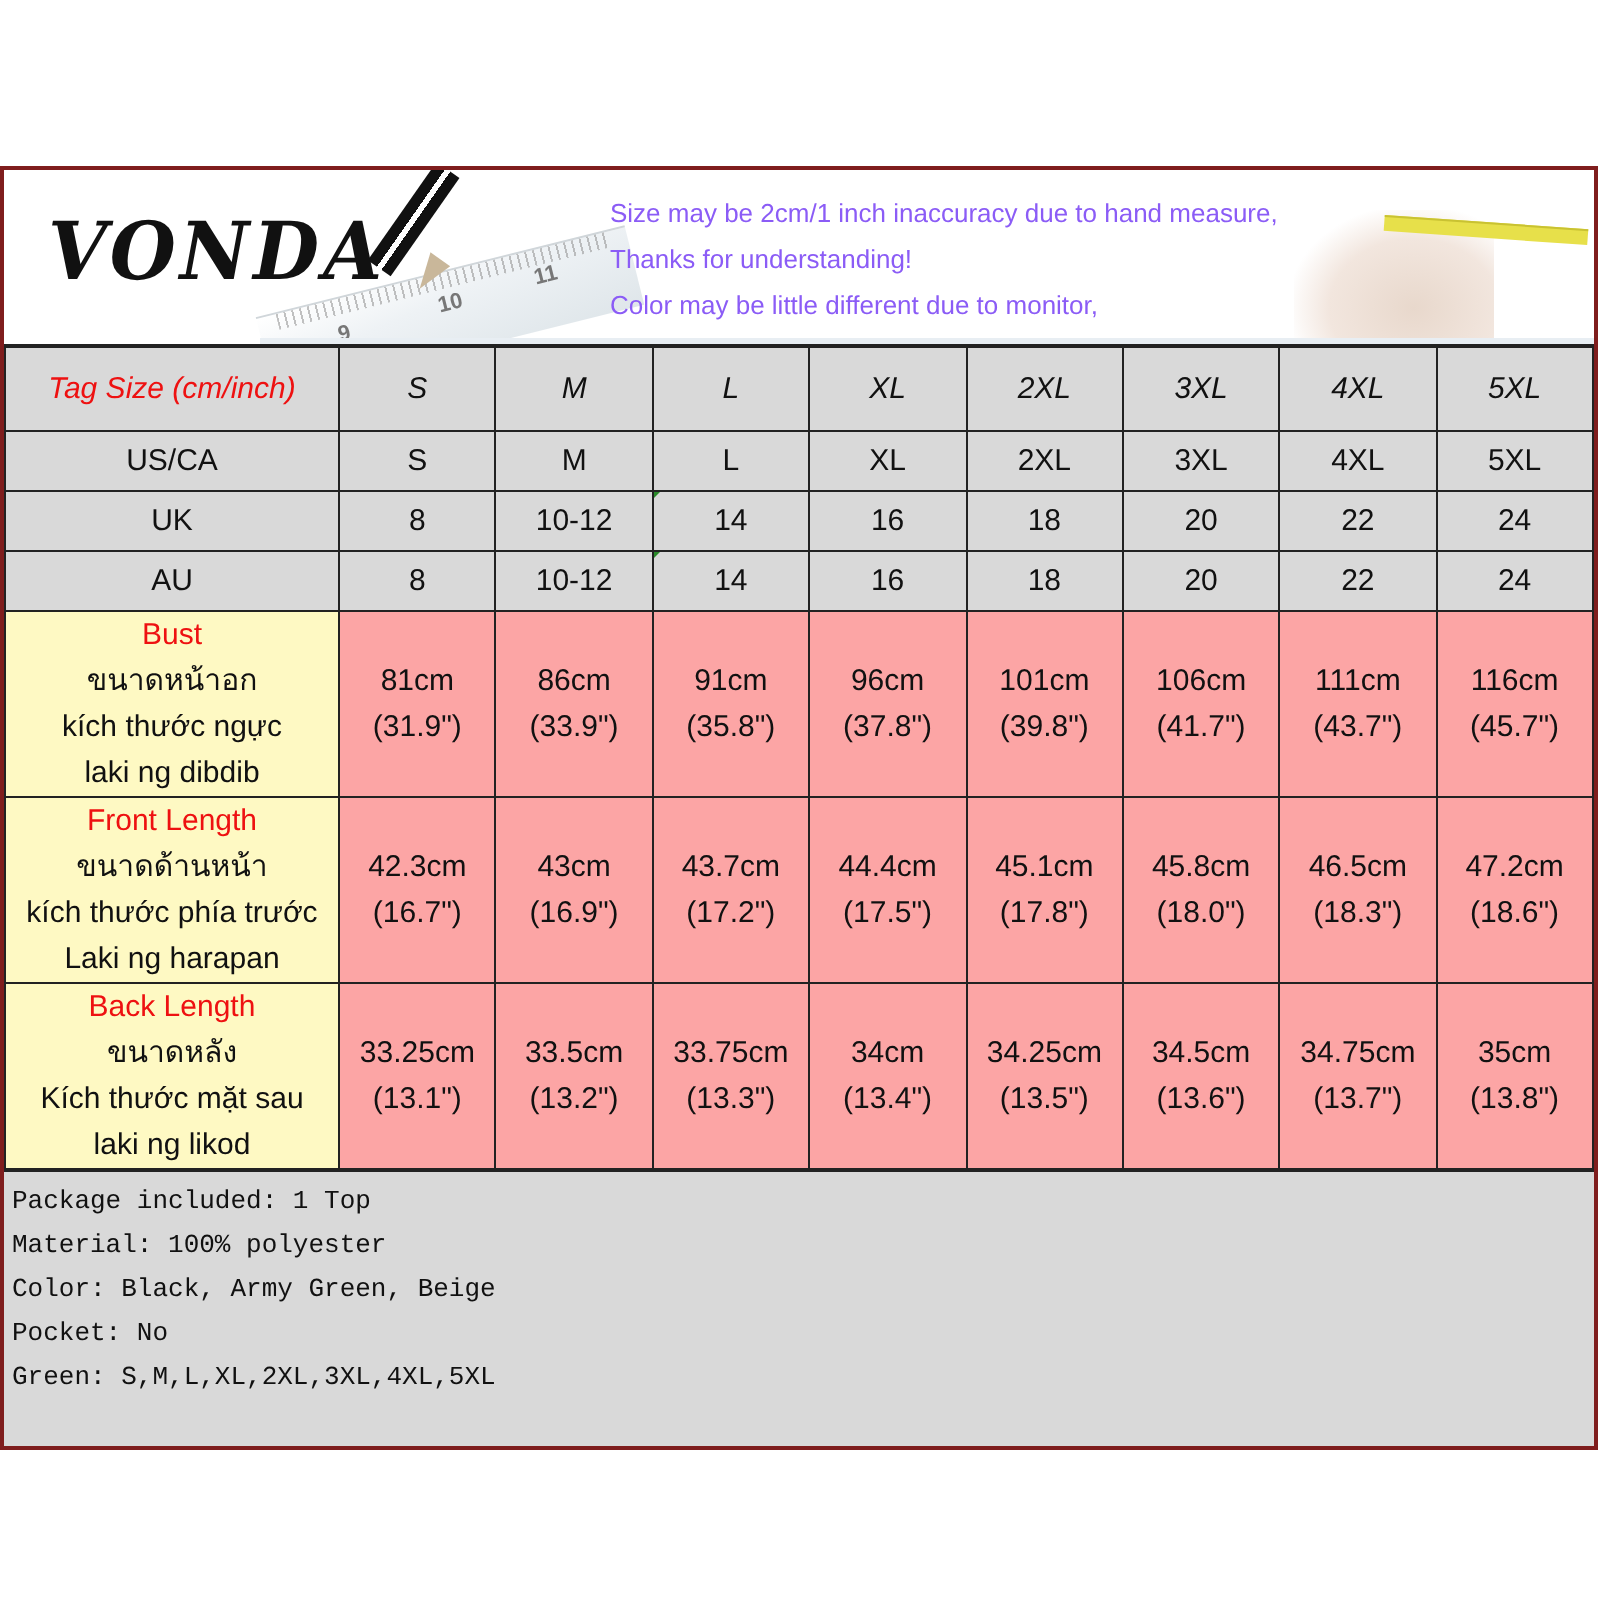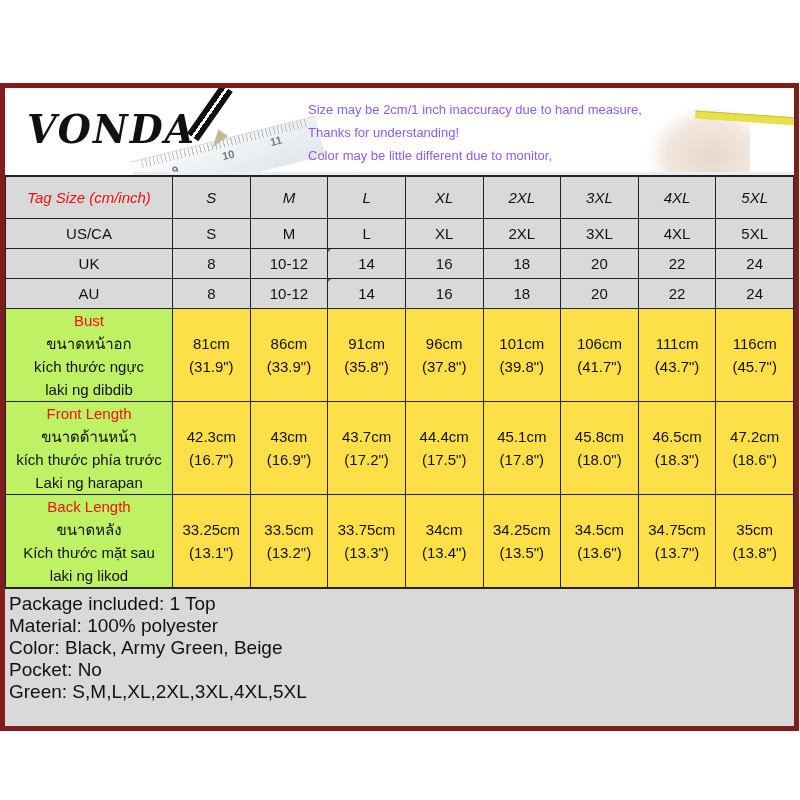--- a/index.html
+++ b/index.html
@@ -1,42 +1,42 @@
 <!DOCTYPE html>
 <html><head>
 <meta charset="utf-8">
 <style>
   html, body { margin:0; padding:0; background:#ffffff; }
   body { width:800px; height:800px; position:relative; overflow:hidden; font-family:"Liberation Sans", sans-serif; color:#111; }
-  .sheet { position:absolute; left:0; top:83px; width:799px; border:5px solid #7f1d1d; box-sizing:border-box; }
+  .sheet { position:absolute; left:0; top:83px; width:799px; border:2px solid #7f1d1d; box-sizing:border-box; }
   .banner { position:relative; height:87px; background:#fff; border-bottom:1px solid #222; overflow:hidden; }
   .logo { position:absolute; left:22px; top:18px; font-family:"DejaVu Serif", serif; font-weight:bold; font-size:38px; letter-spacing:2px; font-style:italic; color:#111; transform:scaleY(1.05); }
   .ruler { position:absolute; left:128px; top:50px; width:190px; height:40px; background:linear-gradient(170deg, rgba(255,255,255,0) 0%, #eef2f5 40%, #dfe6ea 100%); transform:rotate(-14deg); border-top:1px solid #d0d6da; }
   .ruler .ticks { position:absolute; left:10px; right:10px; top:0; height:8px; background:repeating-linear-gradient(90deg,#999 0 1px, transparent 1px 4px); opacity:.6; }
   .ruler .num { position:absolute; font-size:11px; color:#777; font-weight:bold; }
   .pencil { position:absolute; left:215px; top:0px; width:14px; height:60px; background:linear-gradient(90deg,#111 0 40%, #fff 40% 60%, #111 60% 100%); transform:rotate(35deg); transform-origin:top; }
   .pencil-tip { position:absolute; left:207px; top:43px; width:0; height:0; border-left:6px solid transparent; border-right:6px solid transparent; border-top:18px solid #c9b79a; transform:rotate(35deg); }
   .notes { position:absolute; left:303px; top:10px; }
   .notes div { color:#8b5cf6; font-size:13px; line-height:23px; white-space:nowrap; }
   .hand { position:absolute; left:645px; top:20px; width:100px; height:70px; background:radial-gradient(ellipse at 60% 70%, #e8d8cc 0%, #f2e6de 50%, rgba(255,255,255,0) 75%); }
   .tape { position:absolute; left:690px; top:26px; width:102px; height:7px; background:#e7e04a; transform:rotate(4deg); border-top:1px solid #c9c232; }
   .banner-fade { position:absolute; left:128px; right:0; bottom:0; height:3px; background:#e8eef3; }
 
   table.grid { border-collapse:collapse; width:100%; table-layout:fixed; }
   table.grid td { border:1px solid #222; text-align:center; vertical-align:middle; font-size:15px; padding:0; }
   table.grid td.lbl { background:#d9d9d9; }
   table.grid tr.short td { background:#d9d9d9; }
   table.grid tr.r-head td { height:41px;font-style:italic; }
   table.grid tr.r-sz td { height:29px;margin-left:21px; }
-  table.grid tr.r-meas td { height:91px; background:#fde047; line-height:23px; }
-  table.grid tr.r-meas td.lbl { background:#bef264; }
+  table.grid tr.r-meas td { height:91px; background:#fca5a5; line-height:23px; }
+  table.grid tr.r-meas td.lbl { background:#fef9c3; }
   .red { color:#ee1111; }
   .lbl-line { display:block; }
   .info { background:#d9d9d9; border-top:1px solid #222; padding:4px 4px 3px 4px; height:138px; box-sizing:border-box; }
-  .info div { font-size:19px; line-height:22px; }
+  .info div { font-size:13px; line-height:22px;font-family:Liberation Mono, monospace; }
   .mark { position:relative; }
   .mark::before { content:""; position:absolute; left:0; top:0; border-top:3px solid #2a8a2a; border-right:3px solid transparent; }
 </style>
 </head>
 <body>
 
 <div class="sheet">
   <div class="banner">
     <div class="logo">VONDA</div>
     <div class="ruler">

